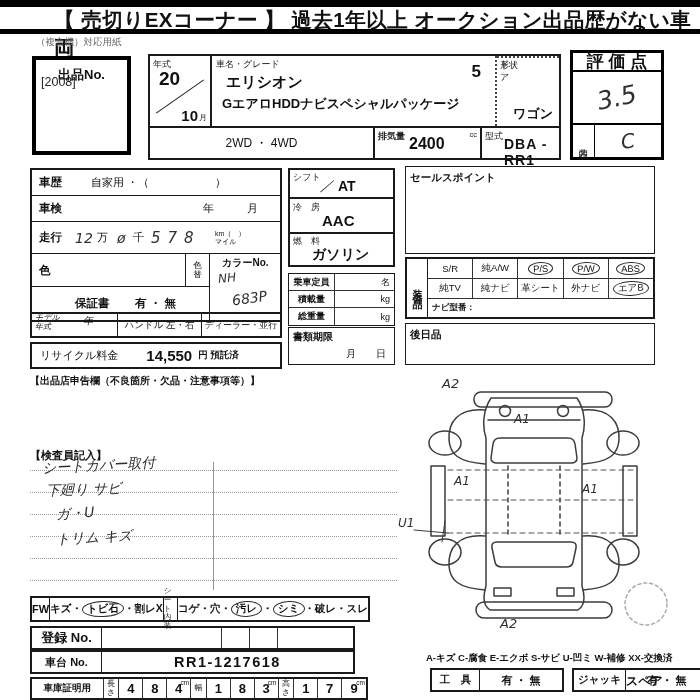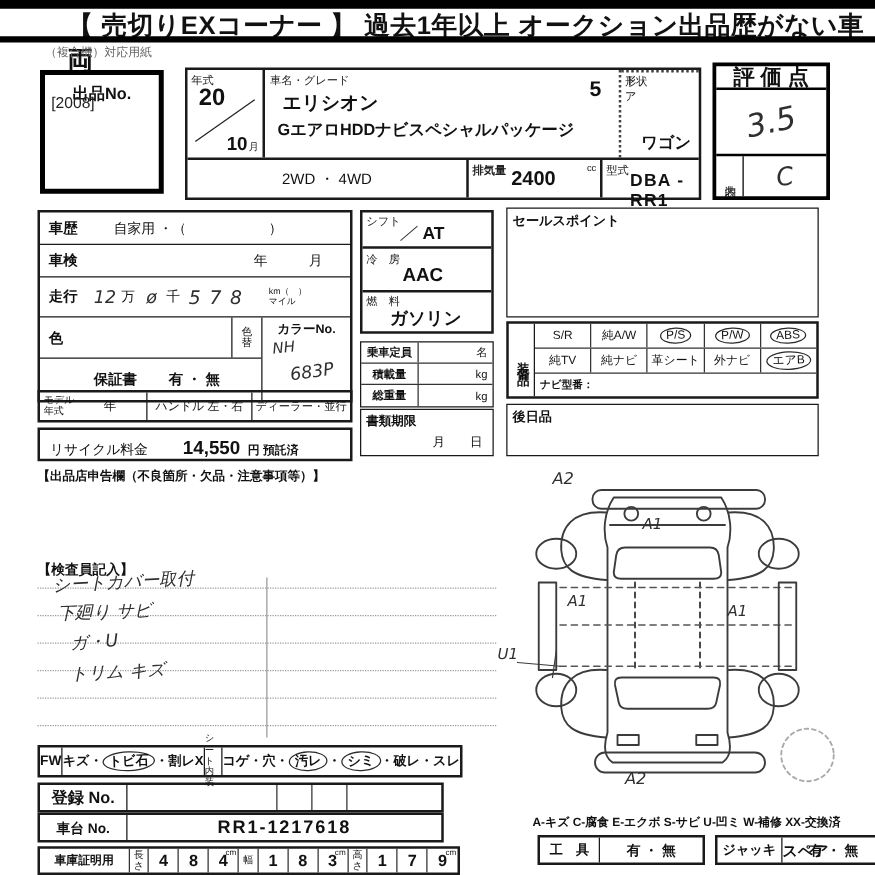--- a/index.html
+++ b/index.html
@@ -156,33 +156,33 @@
       </div>
       <div style="flex:1;position:relative;">
         <span style="position:absolute;left:12px;top:2px;font-size:10px;font-weight:bold;">カラーNo.</span>
         <span class="hw" style="position:absolute;left:8px;top:17px;font-size:12px;transform:rotate(-6deg);">NH</span>
         <span class="hw" style="position:absolute;left:22px;top:36px;font-size:14px;transform:rotate(-8deg);">683P</span>
       </div>
     </div>
   </div>
 
   <div class="abs bx flex" style="left:30px;top:312px;width:252px;height:26px;">
-    <div class="flex" style="width:86px;border-right:1.5px solid #1a1a1a;align-items:center;">
+    <div class="flex" style="width:86px;border-right:1.5px solid #1a1a1a;font-style:italic;">
       <span style="font-size:8px;width:28px;line-height:1.1;margin-left:3px;">モデル年式</span>
       <span style="font-size:10px;margin-left:20px;">年</span>
     </div>
     <div class="cc" style="width:84px;border-right:1.5px solid #1a1a1a;">
       <span style="font-size:9.5px;">ハンドル 左・右</span>
     </div>
     <div class="cc" style="flex:1;">
       <span style="font-size:9px;">ディーラー・並行</span>
     </div>
   </div>
 
-  <div class="abs bx flex" style="left:30px;top:342px;width:252px;height:27px;align-items:flex-end;">
+  <div class="abs bx flex" style="left:30px;top:342px;width:252px;height:27px;align-items:center;">
     <span style="font-size:11px;margin-left:8px;">リサイクル料金</span>
     <span style="font-size:15px;font-weight:bold;margin-left:28px;">14,550</span>
     <span style="font-size:9.5px;font-weight:bold;margin-left:6px;">円 預託済</span>
   </div>
 
   <div class="abs" style="left:30px;top:374px;font-size:10px;font-weight:bold;">【出品店申告欄（不良箇所・欠品・注意事項等）】</div>
 
   <div class="abs bx" id="midcol">
     <div style="height:30px;position:relative;">
       <span class="lbl abs" style="left:3px;top:1px;">シフト</span>

